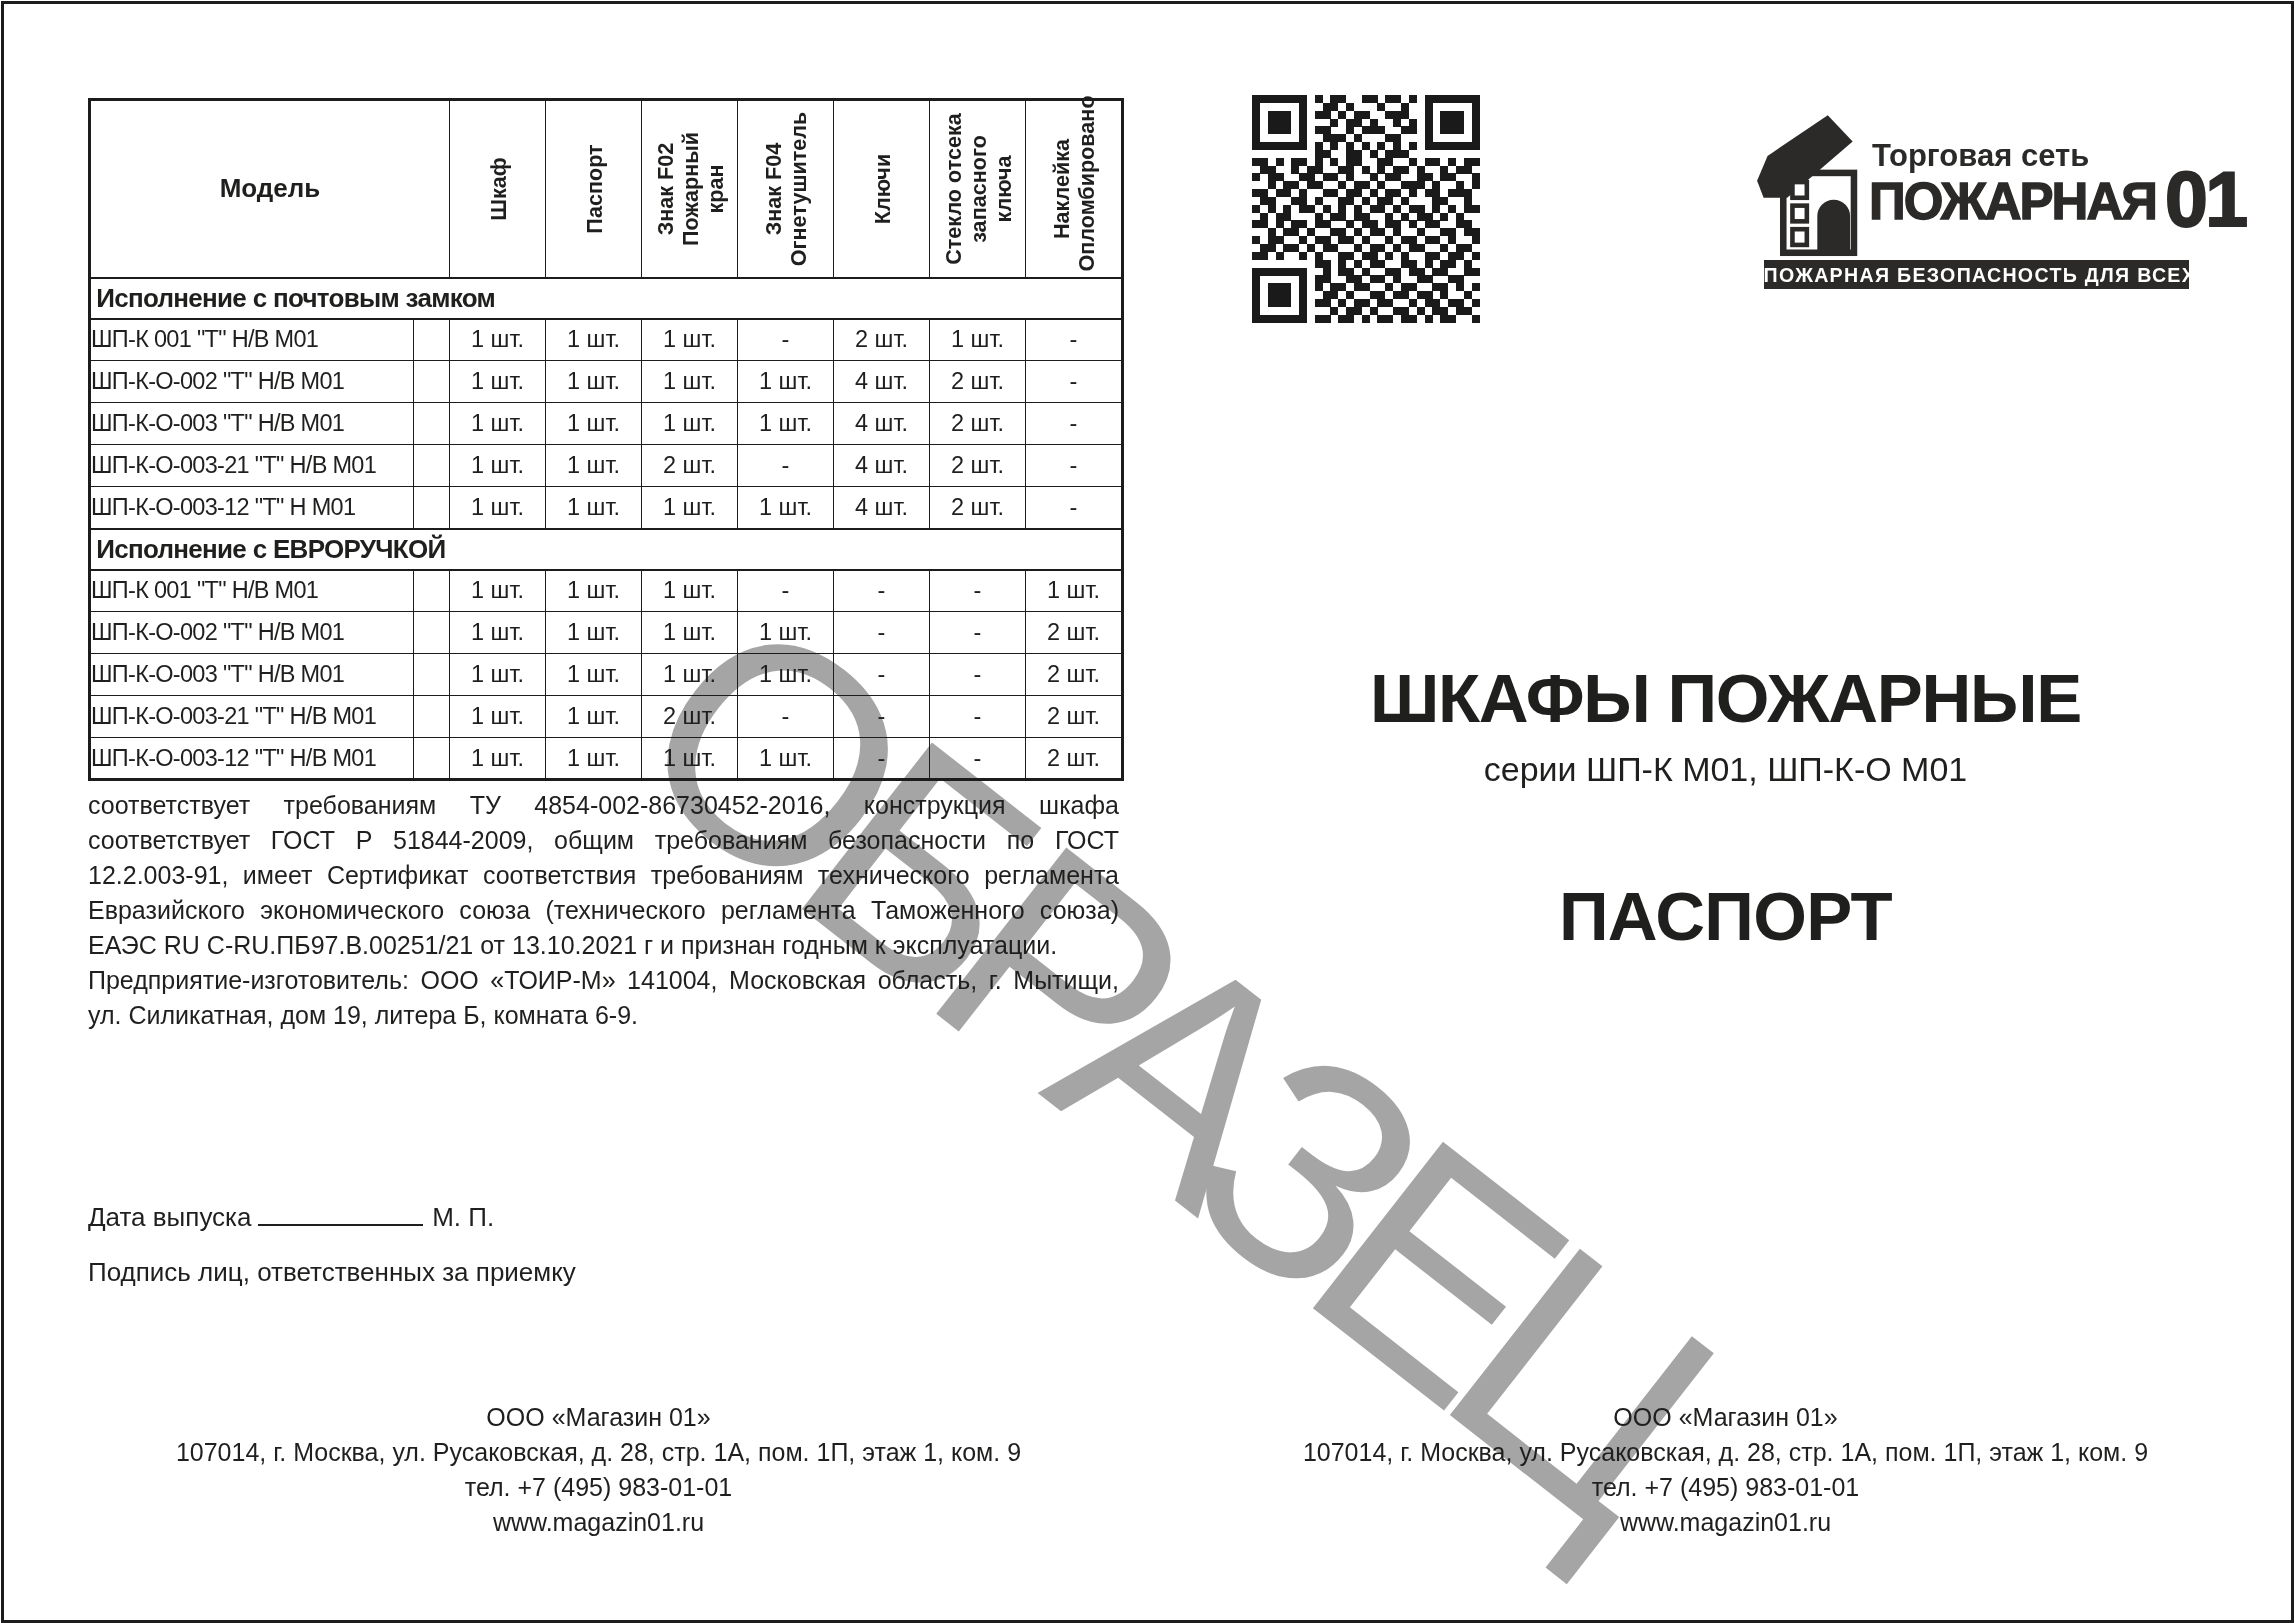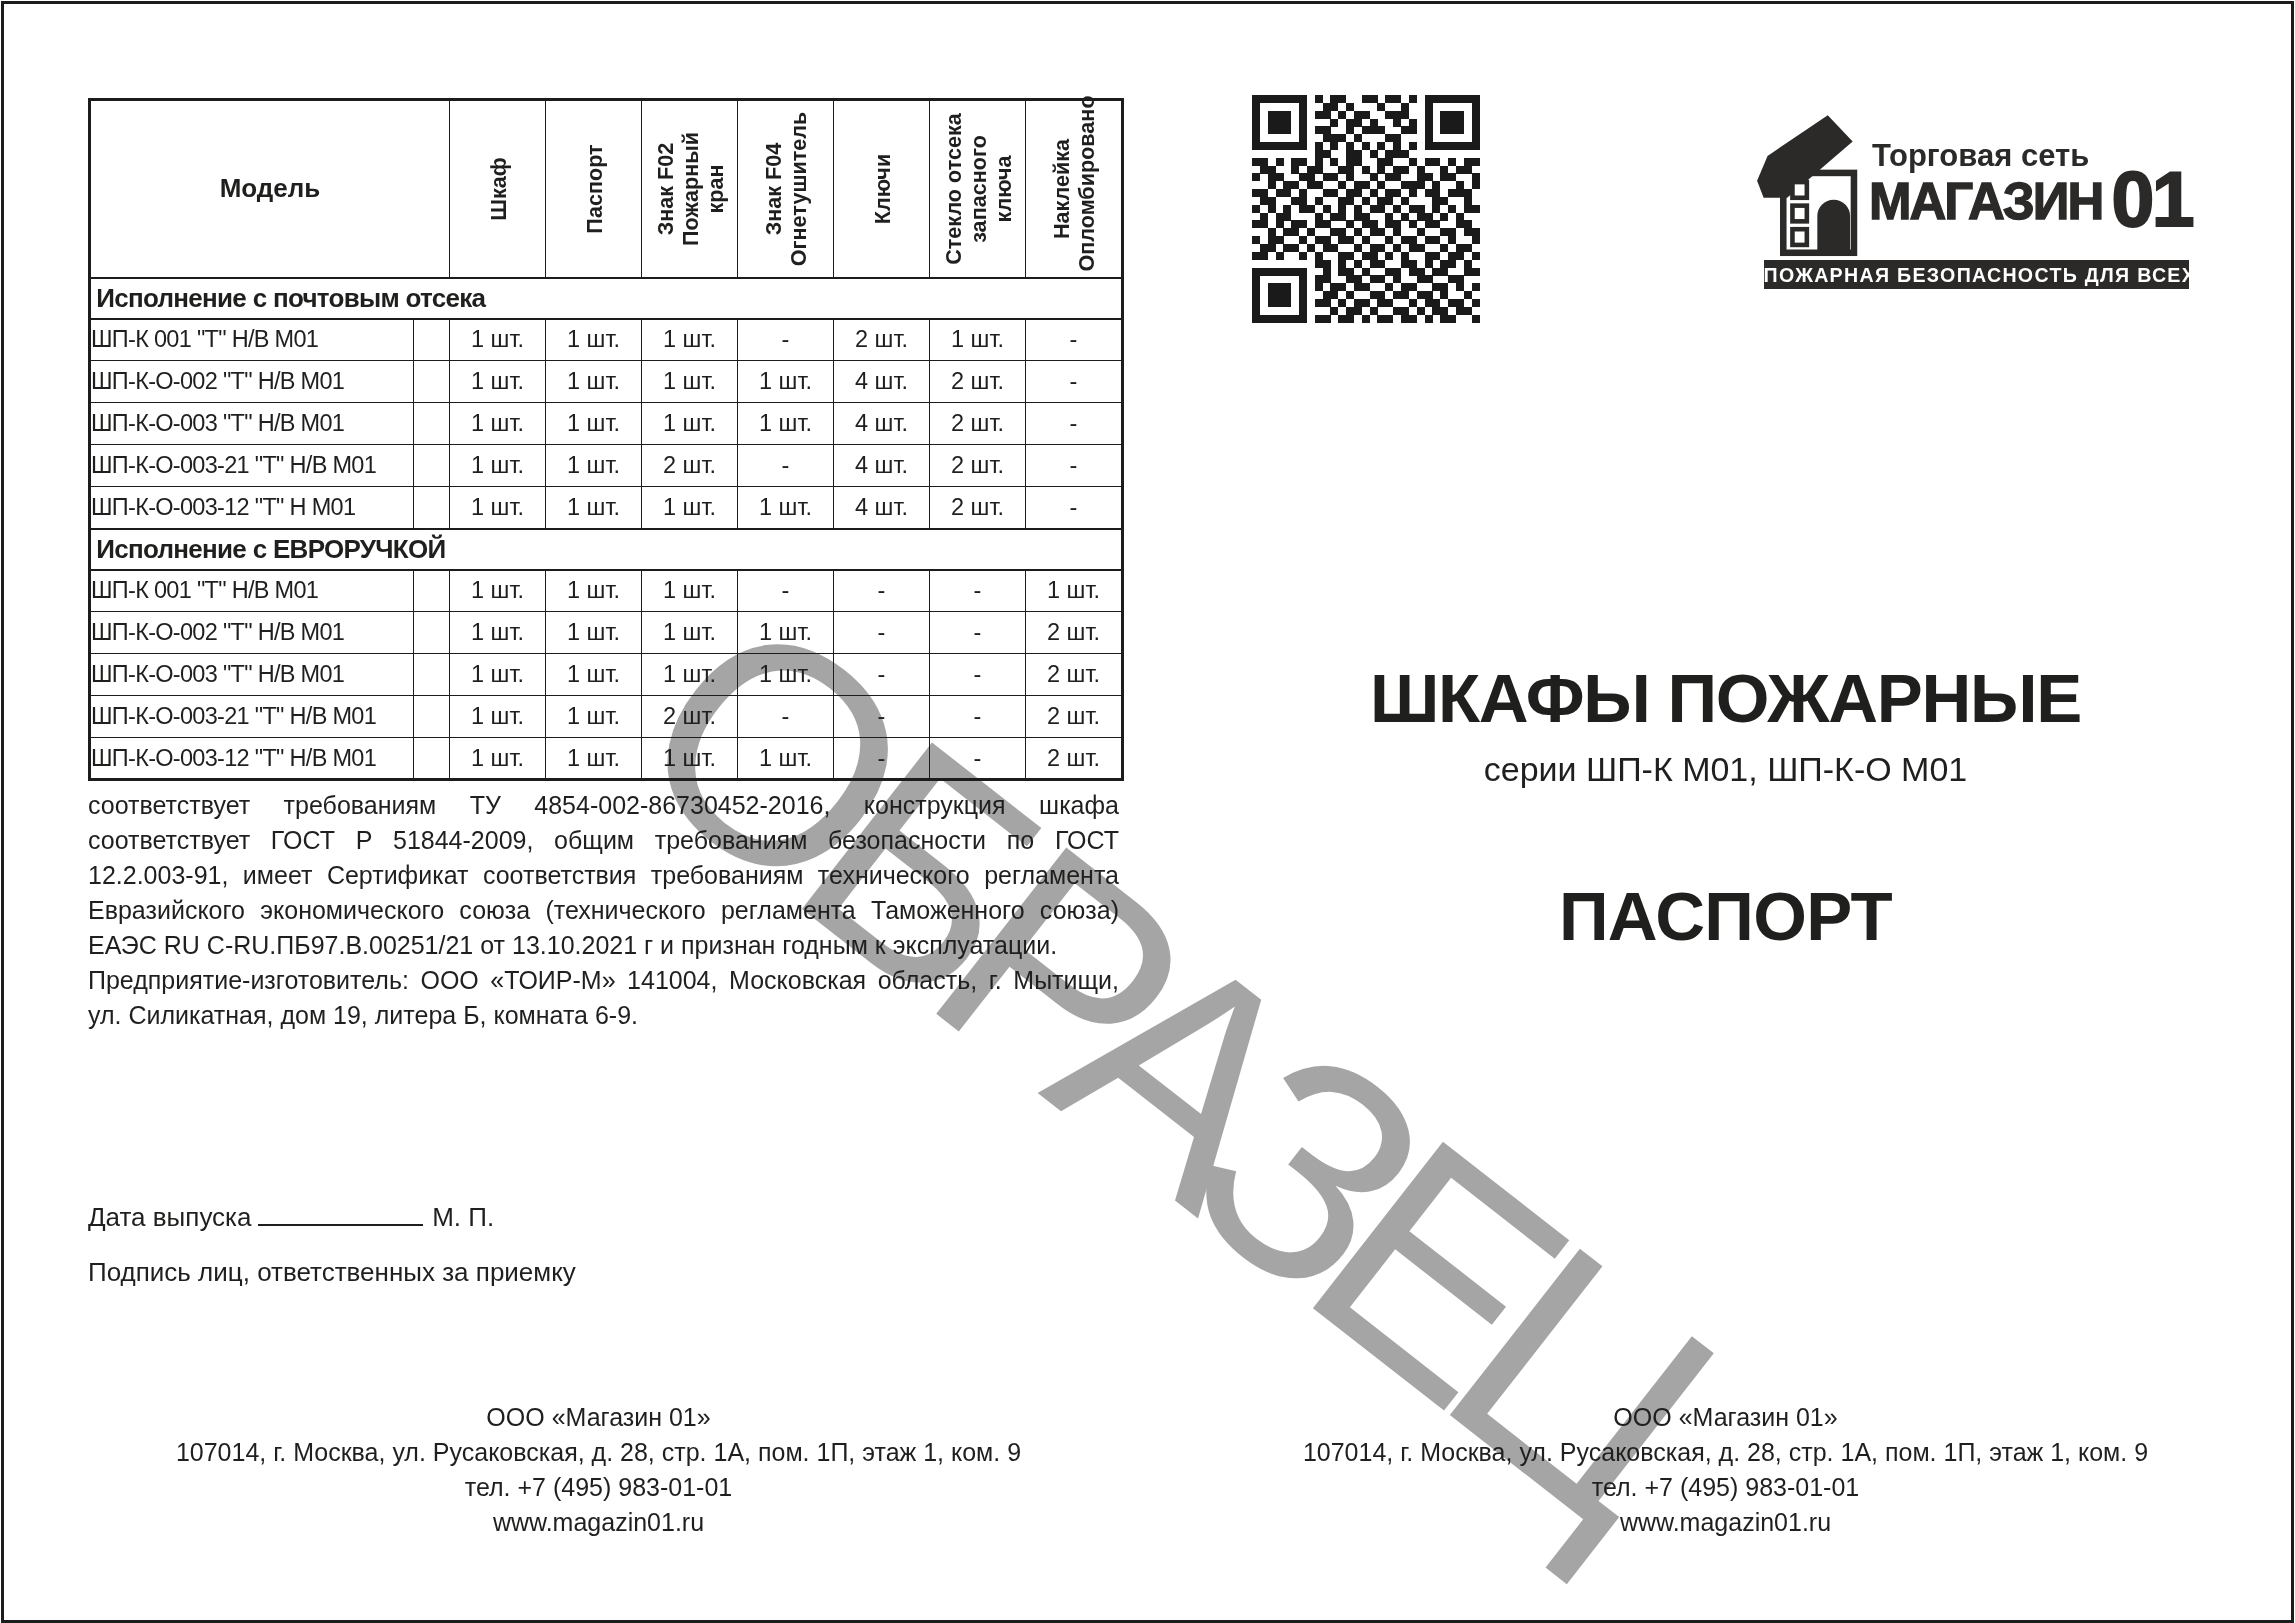--- a/index.html
+++ b/index.html
@@ -113,21 +113,21 @@
 ключа</div>
           </th>
         <th class="vhead">
             <div class="vert">Наклейка
 Опломбировано</div>
           </th>
       </tr>
     </thead>
     <tbody>
       <tr class="sec">
-        <td colspan="9">Исполнение с почтовым отсека</td>
+        <td colspan="9">Исполнение с почтовым замком</td>
       </tr>
       <tr class="data">
         <td class="model">ШП-К 001 "Т" Н/В М01</td>
           <td class="gap"></td>
         <td class="val">1 шт.</td>
         <td class="val">1 шт.</td>
         <td class="val">1 шт.</td>
         <td class="val">-</td>
         <td class="val">2 шт.</td>
         <td class="val">1 шт.</td>
@@ -718,21 +718,21 @@
     <svg class="house" width="118" height="144" viewBox="0 0 180 220">
       <rect x="40" y="90" width="108" height="122" fill="#ffffff" stroke="#2b2a29" stroke-width="10"></rect>
       <polygon points="0,102 16,64 108,2 146,42 46,128 10,128" fill="#2b2a29"></polygon>
       <rect x="54" y="104" width="22" height="24" fill="#ffffff" stroke="#2b2a29" stroke-width="7"></rect>
       <rect x="54" y="140" width="22" height="24" fill="#ffffff" stroke="#2b2a29" stroke-width="7"></rect>
       <rect x="54" y="176" width="22" height="24" fill="#ffffff" stroke="#2b2a29" stroke-width="7"></rect>
       <path d="M92,212 v-56 a25,25 0 0 1 50,0 v56 z" fill="#2b2a29"></path>
     </svg>
     <div class="toptext">Торговая сеть</div>
     <div class="brandline">
-      <span class="brand">МАГАЗИН</span>
+      <span class="brand">ПОЖАРНАЯ</span>
       <span class="brandnum">01</span>
     </div>
     <div class="bar">ПОЖАРНАЯ БЕЗОПАСНОСТЬ ДЛЯ ВСЕХ</div>
   </div>
 
   <div class="prod-title">ШКАФЫ ПОЖАРНЫЕ</div>
   <div class="prod-series">серии ШП-К М01, ШП-К-О М01</div>
   <div class="prod-doc">ПАСПОРТ</div>
 
   <div class="footer footer-right">

